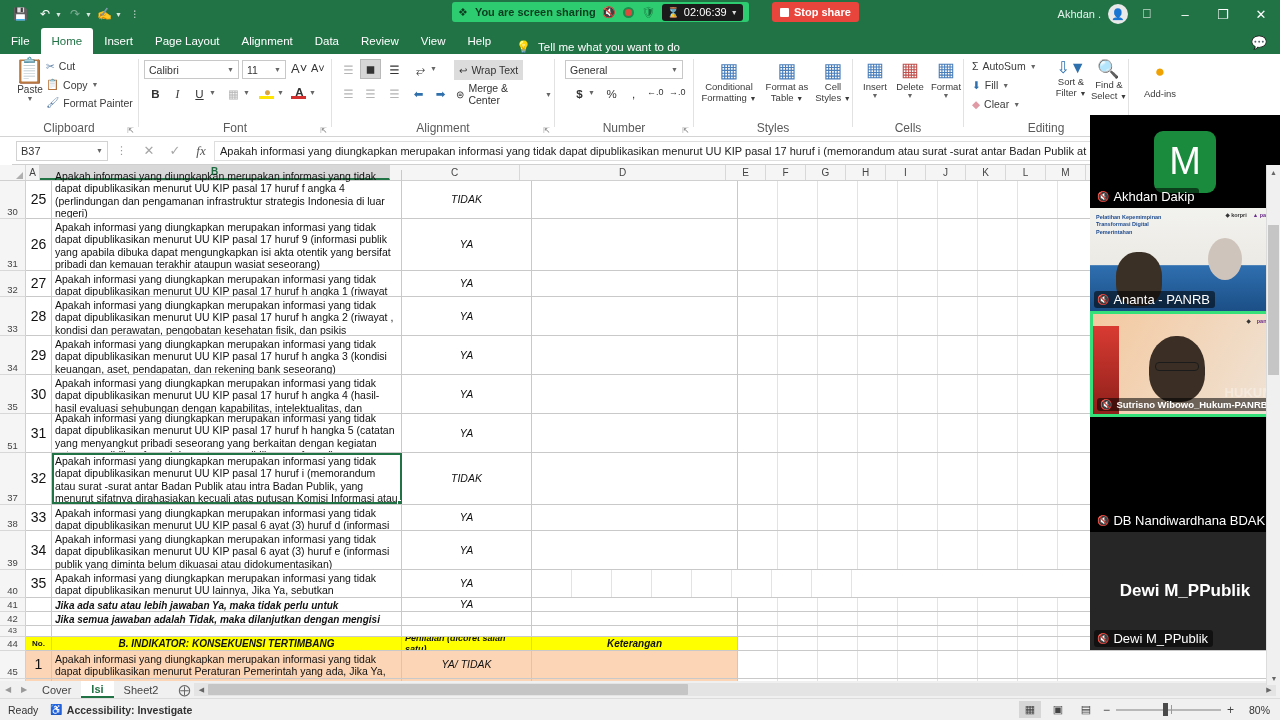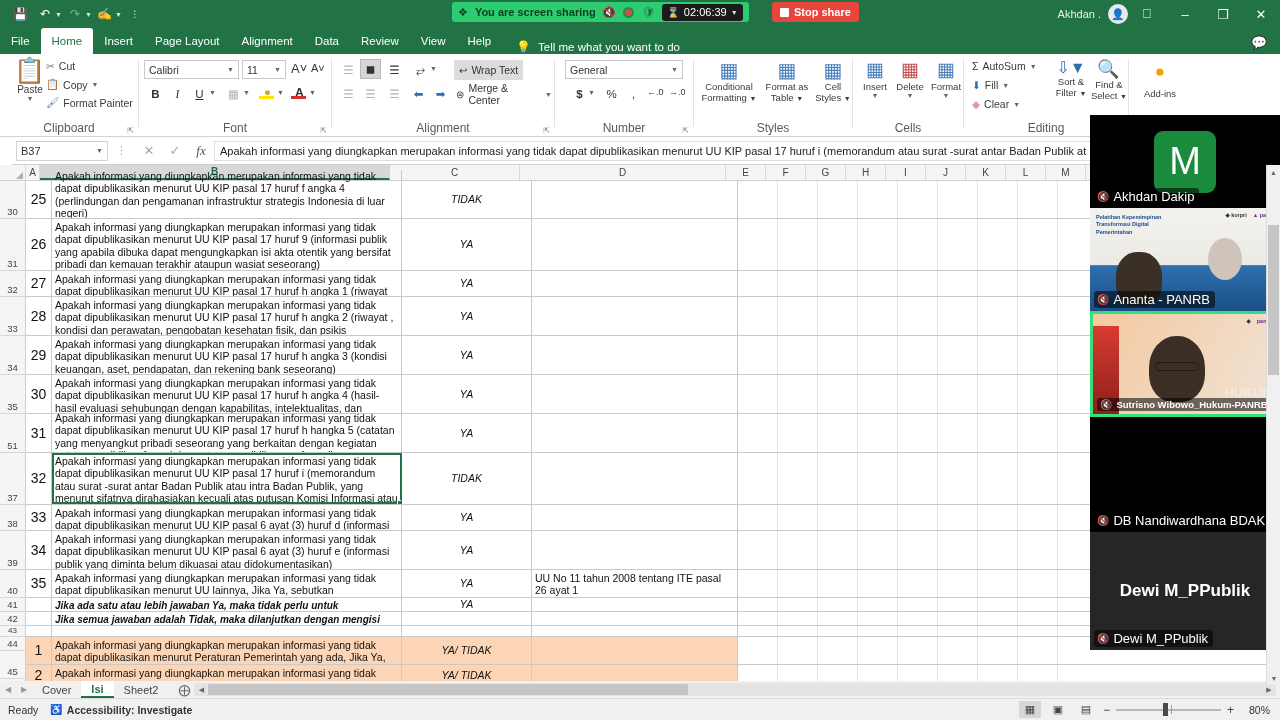--- a/index.html
+++ b/index.html
@@ -662,21 +662,20 @@
           <div class="cell cE blank-col"></div>
           <div class="cell cE blank-col"></div>
           <div class="cell cE blank-col"></div>
           <div class="cell cE blank-col"></div>
         </div>
 
         <div class="grow" style="height:28px;">
           <div class="cell cNo num">35</div>
           <div class="cell cB">Apakah informasi yang diungkapkan merupakan informasi yang tidak dapat dipublikasikan menurut UU lainnya, Jika Ya, sebutkan</div>
           <div class="cell cC ctr">YA</div>
-          <div class="cell cD">UU No 11 tahun 2008 tentang ITE pasal 26 ayat 1</div>
           <div class="cell cE blank-col"></div>
           <div class="cell cE blank-col"></div>
           <div class="cell cE blank-col"></div>
           <div class="cell cE blank-col"></div>
           <div class="cell cE blank-col"></div>
           <div class="cell cE blank-col"></div>
           <div class="cell cE blank-col"></div>
           <div class="cell cE blank-col"></div>
         </div>
 
@@ -718,20 +717,34 @@
           <div class="cell cE blank-col"></div>
           <div class="cell cE blank-col"></div>
           <div class="cell cE blank-col"></div>
           <div class="cell cE blank-col"></div>
           <div class="cell cE blank-col"></div>
           <div class="cell cE blank-col"></div>
           <div class="cell cE blank-col"></div>
           <div class="cell cE blank-col"></div>
         </div>
 
+        <div class="grow" style="height:14px;">
+          <div class="cell cNo num hdr-yellow" style="font-size:8px;">No.</div>
+          <div class="cell cB ctr hdr-yellow">B. INDIKATOR: KONSEKUENSI TERTIMBANG</div>
+          <div class="cell cC ctr hdr-yellow" style="font-size:9px;">Penilaian  (dicoret salah satu)</div>
+          <div class="cell cD ctr hdr-yellow">Keterangan</div>
+          <div class="cell cE blank-col"></div>
+          <div class="cell cE blank-col"></div>
+          <div class="cell cE blank-col"></div>
+          <div class="cell cE blank-col"></div>
+          <div class="cell cE blank-col"></div>
+          <div class="cell cE blank-col"></div>
+          <div class="cell cE blank-col"></div>
+          <div class="cell cE blank-col"></div>
+        </div>
 
         <div class="grow" style="height:28px;">
           <div class="cell cNo num peach">1</div>
           <div class="cell cB peach">Apakah informasi yang diungkapkan merupakan informasi yang tidak dapat dipublikasikan menurut Peraturan Pemerintah yang ada, Jika Ya, sebutkan Peraturan</div>
           <div class="cell cC ctr peach">YA/ TIDAK</div>
           <div class="cell cD peach"></div>
           <div class="cell cE blank-col"></div>
           <div class="cell cE blank-col"></div>
           <div class="cell cE blank-col"></div>
           <div class="cell cE blank-col"></div>

